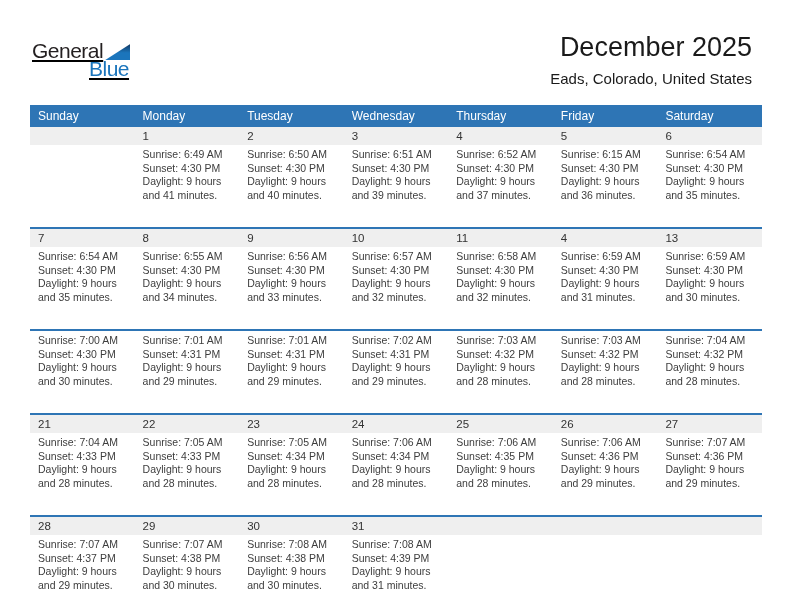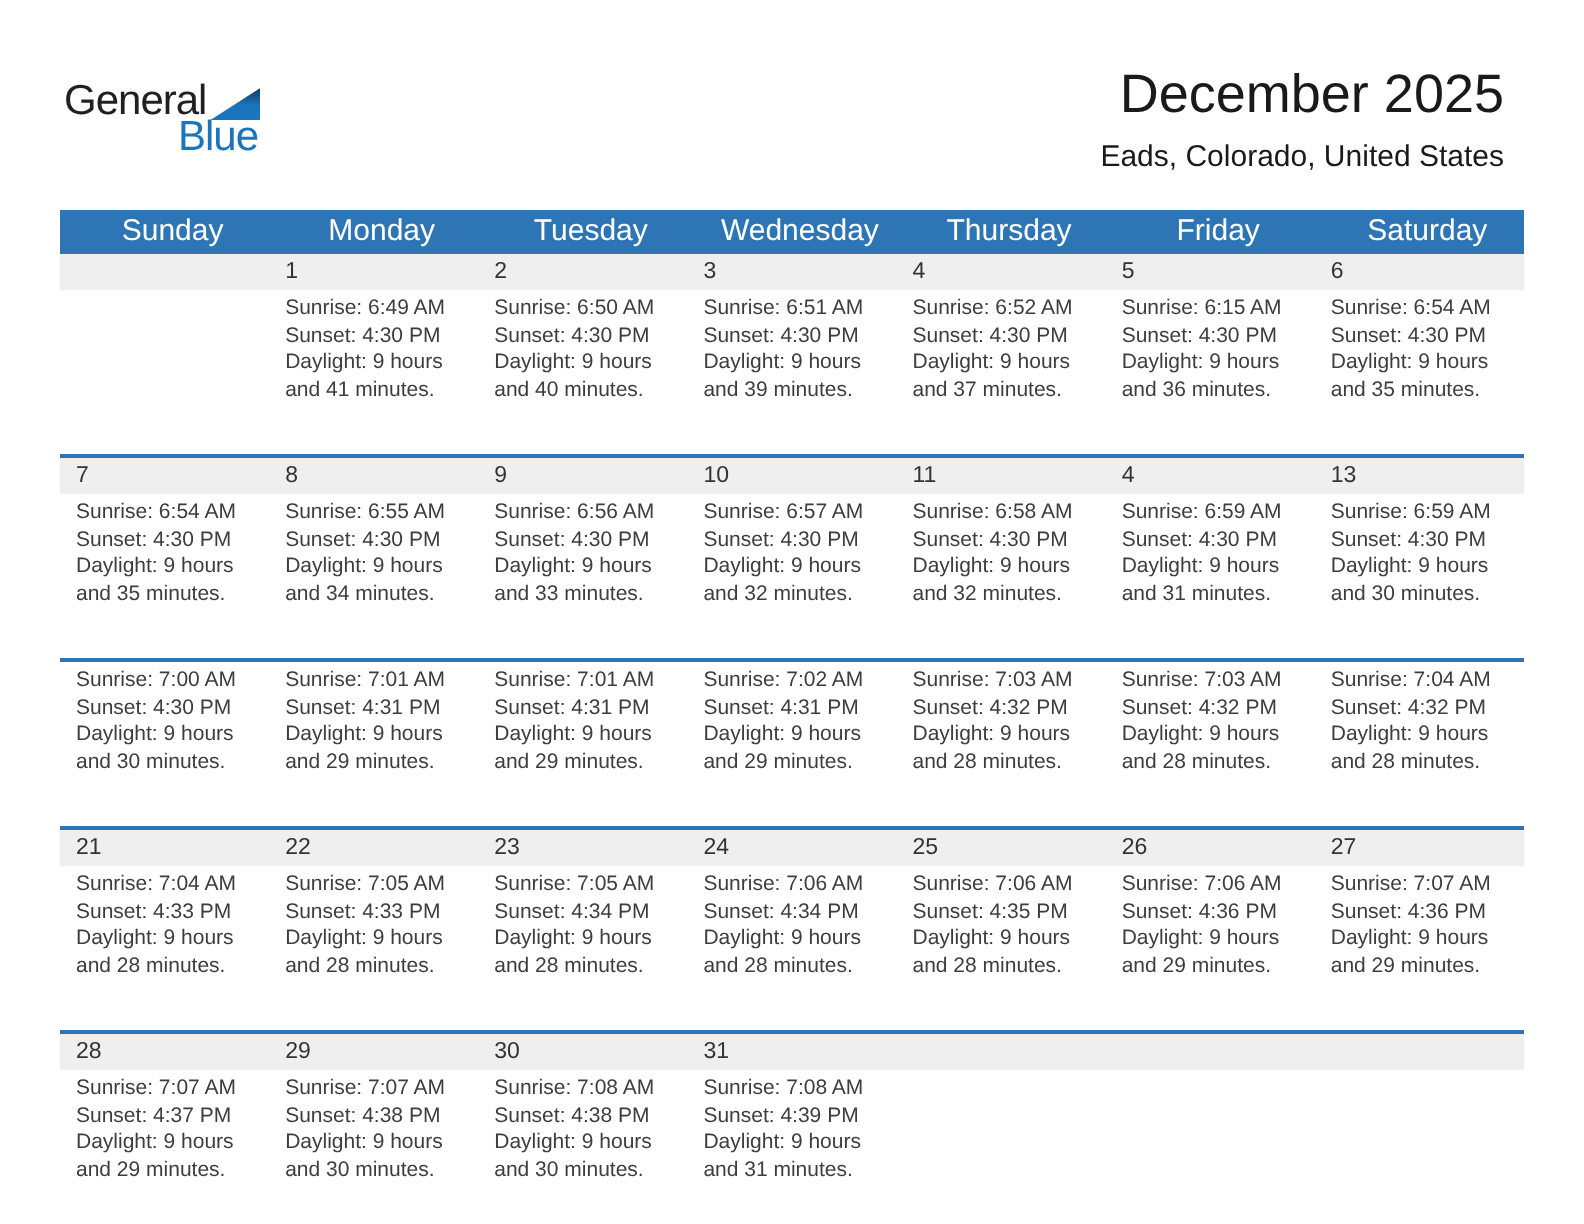--- a/index.html
+++ b/index.html
@@ -5,21 +5,21 @@
   * { margin:0; padding:0; box-sizing:border-box; }
   html,body { background:#ffffff; }
   body { font-family:"Liberation Sans","DejaVu Sans",sans-serif; }
   .page {
     position:relative;
     width:792px; height:612px;
     background:#ffffff;
     overflow:hidden;
   }
   
-  .logo { position:absolute; left:32px; top:40px; line-height:1; }
+  .logo { position:absolute; left:32px; top:40px; line-height:1;text-decoration:underline; }
   .logo-line1 { display:flex; align-items:flex-end; }
   .logo-general {
     font-size:21px; color:#231f20; letter-spacing:-0.5px; font-weight:400;
   }
   .logo-triangle {
     width:25px; height:16px; margin-left:2px; margin-bottom:1px;
     background:linear-gradient(180deg,#13375f 0%,#1b75bc 55%);
     clip-path:polygon(0 100%, 100% 0, 100% 100%);
   }
   .logo-blue {
@@ -27,22 +27,22 @@
     margin-left:57px; margin-top:-3px; font-weight:400;
   }
   
   .title-block { position:absolute; top:32px; right:40px; text-align:right; }
   .cal-title { font-size:27px; color:#1a1a1a; font-weight:400; }
   .cal-subtitle { font-size:15px; color:#1a1a1a; font-weight:400; margin-top:7px; }
   
   .calendar { position:absolute; left:30px; top:105px; width:732px; }
   .cal-header { display:flex; background:#2e75b5; height:22px; }
   .cal-header-cell {
-    flex:0 0 14.2857%; color:#ffffff; font-size:15px; line-height:22px;
-    padding-left:8px; overflow:hidden; white-space:nowrap;text-align:center;
+    flex:0 0 14.2857%; color:#ffffff; font-size:12px; line-height:22px;
+    padding-left:8px; overflow:hidden; white-space:nowrap;
   }
   .week-row { background:#ffffff; }
   .week-row + .week-row { border-top:2px solid #2e75b5; }
   .day-band { display:flex; background:#efefef; height:18px; }
   .day-num {
     flex:0 0 14.2857%; font-size:11.5px; line-height:19px; color:#333333;
     padding-left:8px; white-space:nowrap;
   }
   .week-body { display:flex; height:82px; }
   .day-cell { flex:0 0 14.2857%; padding:3px 4px 0 8px; }

